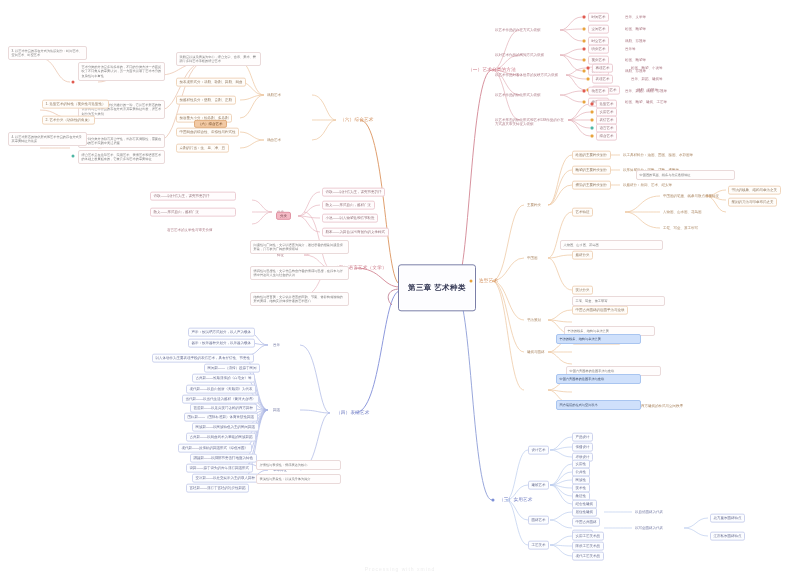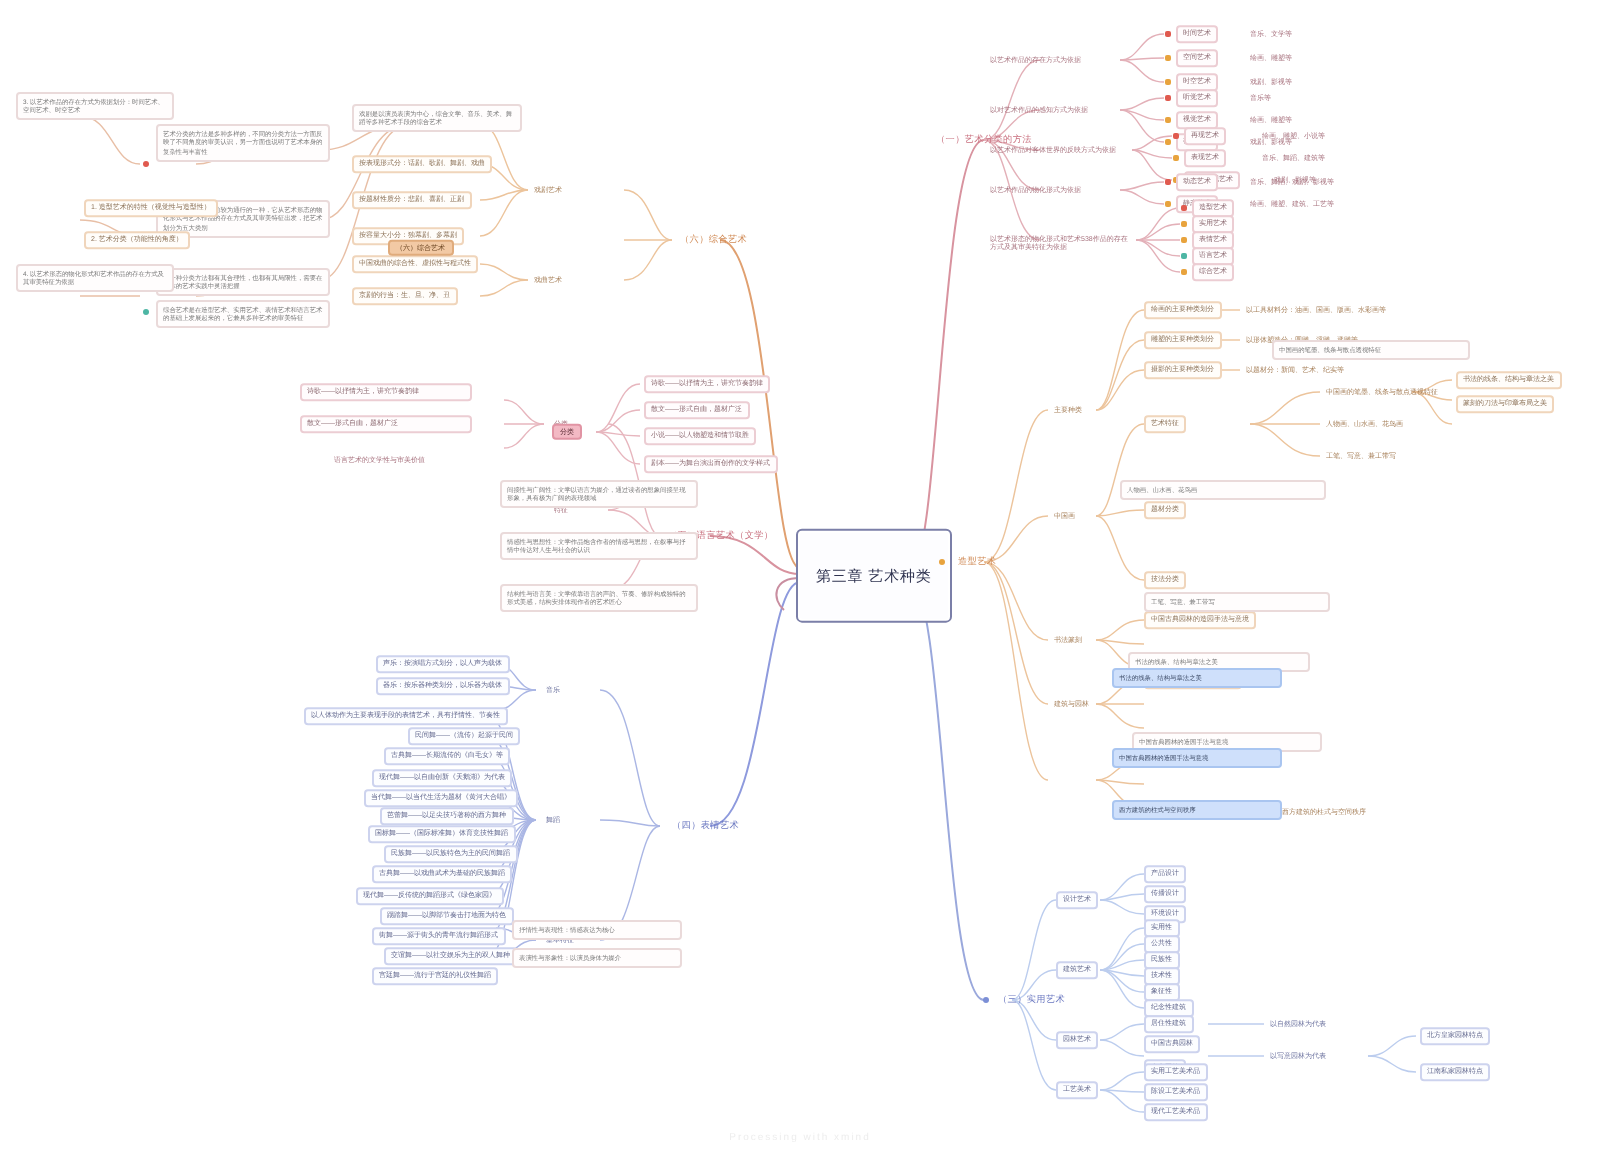--- a/index.html
+++ b/index.html
@@ -23,21 +23,21 @@
     color:#4a4a4a;
     transform:translateY(-50%);
   }
 
   
   .root{
     background:#fdfdff;
     border:1px solid #7b7fa8;
     border-radius:3px;
     color:#2f3350;
-    font-weight:normal;
+    font-weight:bold;
     font-size:7.5px;
     padding:18px 9px;
     letter-spacing:.4px;
     box-shadow:0 0 0 1px #ffffff inset;
   }
 
   
   .lv1{
     font-size:4.6px;
     padding:1px 2px;

